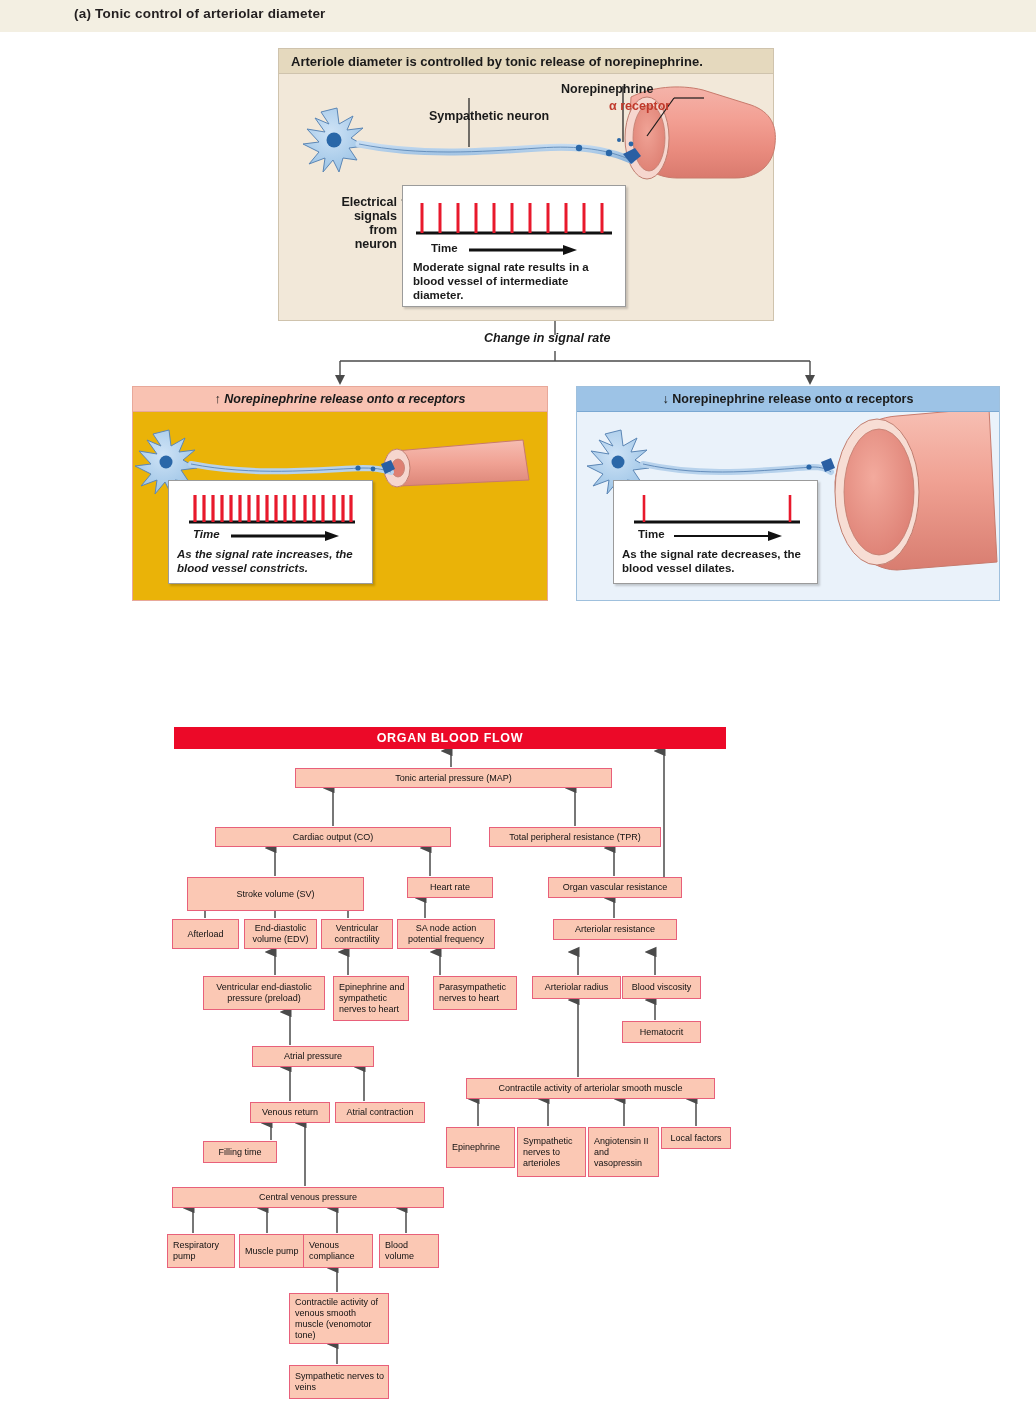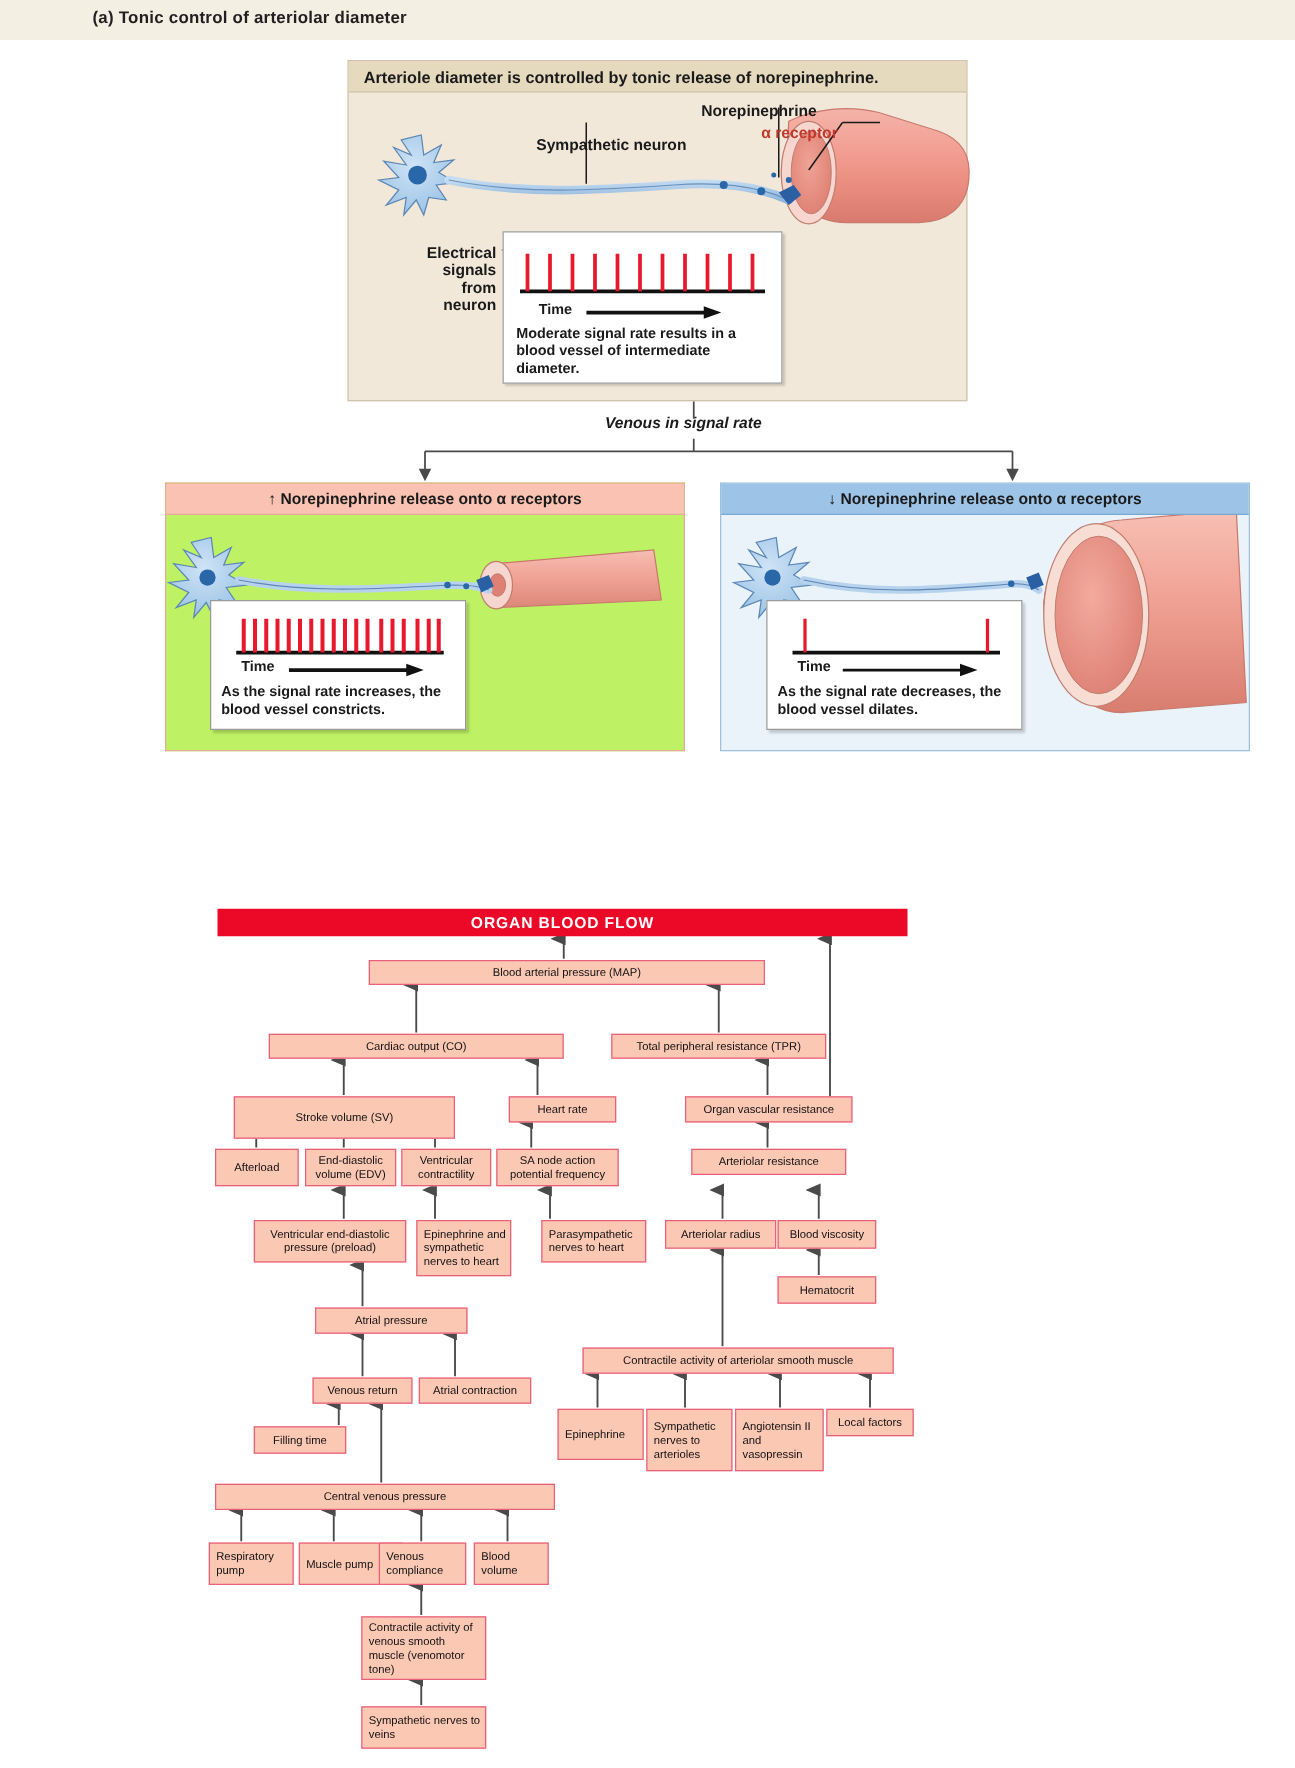--- a/index.html
+++ b/index.html
@@ -50,21 +50,21 @@
 
   
   #change-label{
     position:absolute;left:484px;top:331px;
     font-size:12.5px;font-weight:bold;font-style:italic;color:#1a1a1a;
   }
 
   
   #left-panel{
     position:absolute;left:132px;top:386px;width:416px;height:215px;
-    background:#bef264;border:1px solid #e8a89a;box-sizing:border-box;
+    background:#eab308;border:1px solid #e8a89a;box-sizing:border-box;font-style:italic;
   }
   #left-panel-head{
     position:absolute;left:0;top:0;width:100%;height:25px;
     background:#f9c2b2;border-bottom:1px solid #e8a89a;box-sizing:border-box;
   }
   #right-panel{
     position:absolute;left:576px;top:386px;width:424px;height:215px;
     background:#eaf2fa;border:1px solid #9fc0dd;box-sizing:border-box;
   }
   #right-panel-head{
@@ -195,21 +195,21 @@
     </svg>
     <div class="time-label" style="left:28px;top:56px;">Time</div>
     <svg width="110" height="12" viewBox="0 0 110 12" style="position:absolute;left:66px;top:58px;">
       <line x1="0" y1="6" x2="96" y2="6" stroke="#111" stroke-width="3"></line>
       <polygon points="108,6 94,1 94,11" fill="#111"></polygon>
     </svg>
     <div class="signal-caption" style="left:10px;top:74px;width:204px;">Moderate signal rate results in a blood vessel of intermediate diameter.</div>
   </div>
 </div>
 
-<div id="change-label">Venous in signal rate</div>
+<div id="change-label">Change in signal rate</div>
 
 <svg width="760" height="66" viewBox="0 0 760 66" style="position:absolute;left:270px;top:321px;">
   <line x1="285" y1="0" x2="285" y2="14" stroke="#4a4a4a" stroke-width="1.4"></line>
   <line x1="285" y1="30" x2="285" y2="40" stroke="#4a4a4a" stroke-width="1.4"></line>
   <line x1="70" y1="40" x2="540" y2="40" stroke="#4a4a4a" stroke-width="1.4"></line>
   <line x1="70" y1="40" x2="70" y2="57" stroke="#4a4a4a" stroke-width="1.4"></line>
   <polygon points="70,64 65,54 75,54" fill="#4a4a4a"></polygon>
   <line x1="540" y1="40" x2="540" y2="57" stroke="#4a4a4a" stroke-width="1.4"></line>
   <polygon points="540,64 535,54 545,54" fill="#4a4a4a"></polygon>
 </svg>
@@ -417,21 +417,21 @@
       <line x1="337" y1="592" x2="337" y2="568"></line>
 
       <line x1="337" y1="664" x2="337" y2="644"></line>
     </g>
   </svg>
 
   <div id="flow-banner">
     <div id="flow-banner-text">ORGAN BLOOD FLOW</div>
   </div>
 
-  <div class="node" style="left:295px;top:68px;width:317px;height:20px;">Blood arterial pressure (MAP)</div>
+  <div class="node" style="left:295px;top:68px;width:317px;height:20px;">Tonic arterial pressure (MAP)</div>
 
   <div class="node" style="left:215px;top:127px;width:236px;height:20px;">Cardiac output (CO)</div>
 
   <div class="node" style="left:489px;top:127px;width:172px;height:20px;">Total peripheral resistance (TPR)</div>
 
   <div class="node" style="left:187px;top:177px;width:177px;height:34px;">Stroke volume (SV)</div>
 
   <div class="node" style="left:407px;top:177px;width:86px;height:21px;">Heart rate</div>
 
   <div class="node" style="left:548px;top:177px;width:134px;height:21px;">Organ vascular resistance</div>

